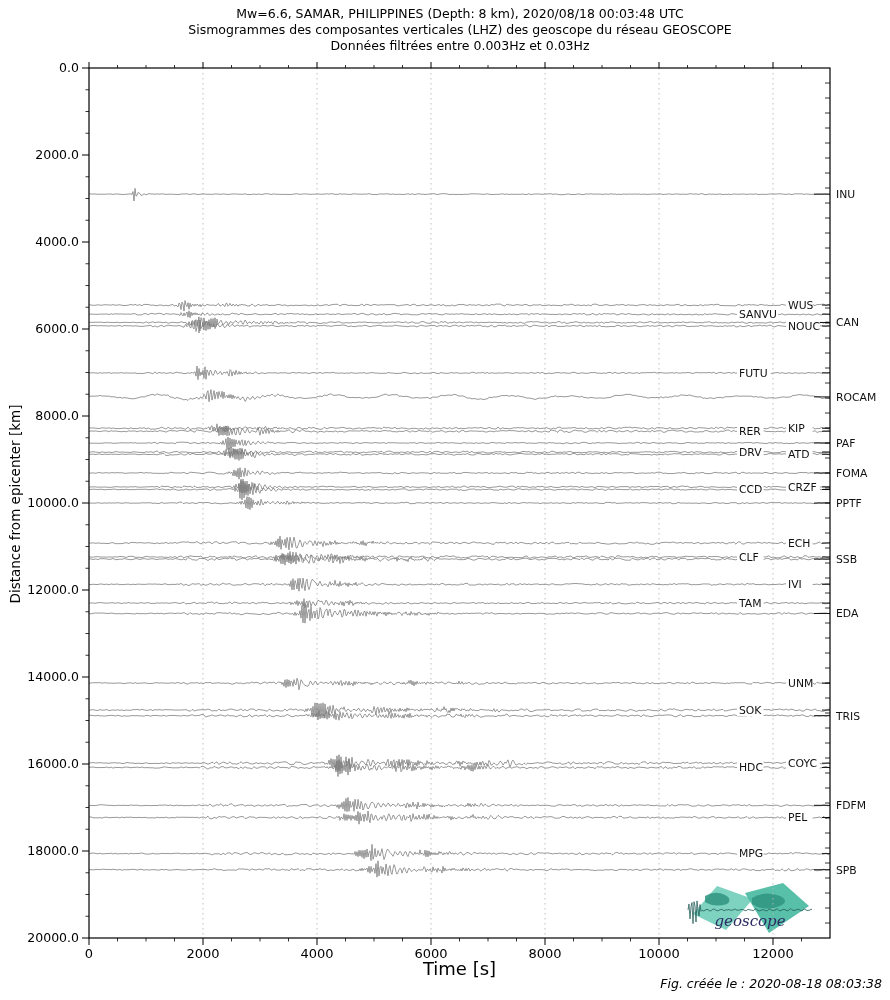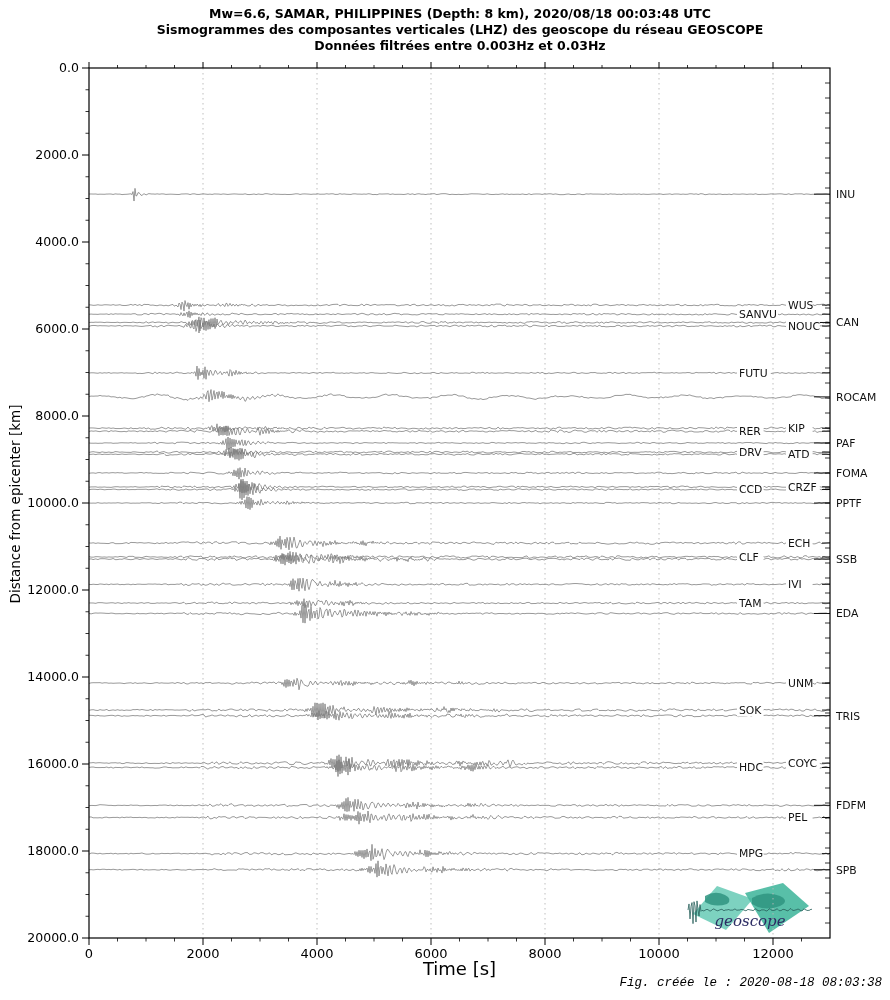--- a/index.html
+++ b/index.html
@@ -1,25 +1,25 @@
 <!DOCTYPE html>
 <html><head>
 <meta charset="utf-8">
 <style>
   html,body{margin:0;padding:0;background:#fff;}
   #figure{position:relative;width:890px;height:1000px;background:#ffffff;
           font-family:"DejaVu Sans","Liberation Sans",sans-serif;overflow:hidden;}
   .title{position:absolute;left:60px;width:800px;text-align:center;
-         font-weight:bold;font-size:12.5px;color:#000;line-height:16px;}
+         font-weight:normal;font-size:12.5px;color:#000;line-height:16px;}
   #title1{top:6px;} #title2{top:22px;} #title3{top:38px;}
   #ylabel{position:absolute;left:-185px;top:496px;width:400px;text-align:center;
           transform:rotate(-90deg);transform-origin:center;font-size:13.5px;color:#000;}
   #xlabel{position:absolute;left:89px;top:958px;width:741px;text-align:center;
           font-size:18px;color:#000;}
-  #footer{position:absolute;right:8px;top:976px;font-size:12.5px;font-style:italic;color:#000;font-family:Liberation Mono, monospace;}
+  #footer{position:absolute;right:8px;top:976px;font-size:12.5px;font-style:italic;color:#000;}
   #plot-svg{position:absolute;left:0;top:0;}
 </style>
 </head>
 <body>
 
 <div id="figure">
   <div id="title1" class="title">Mw=6.6, SAMAR, PHILIPPINES (Depth: 8 km), 2020/08/18 00:03:48 UTC</div>
   <div id="title2" class="title">Sismogrammes des composantes verticales (LHZ) des geoscope du réseau GEOSCOPE</div>
   <div id="title3" class="title">Données filtrées entre 0.003Hz et 0.03Hz</div>
 

